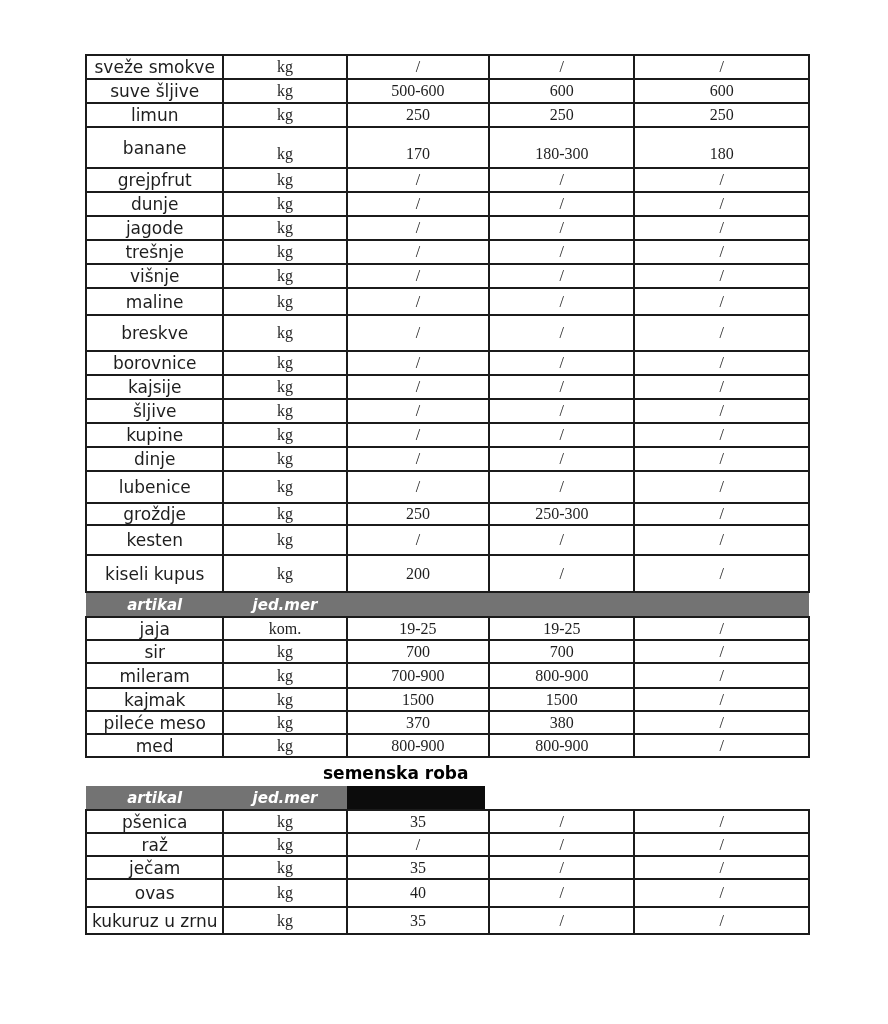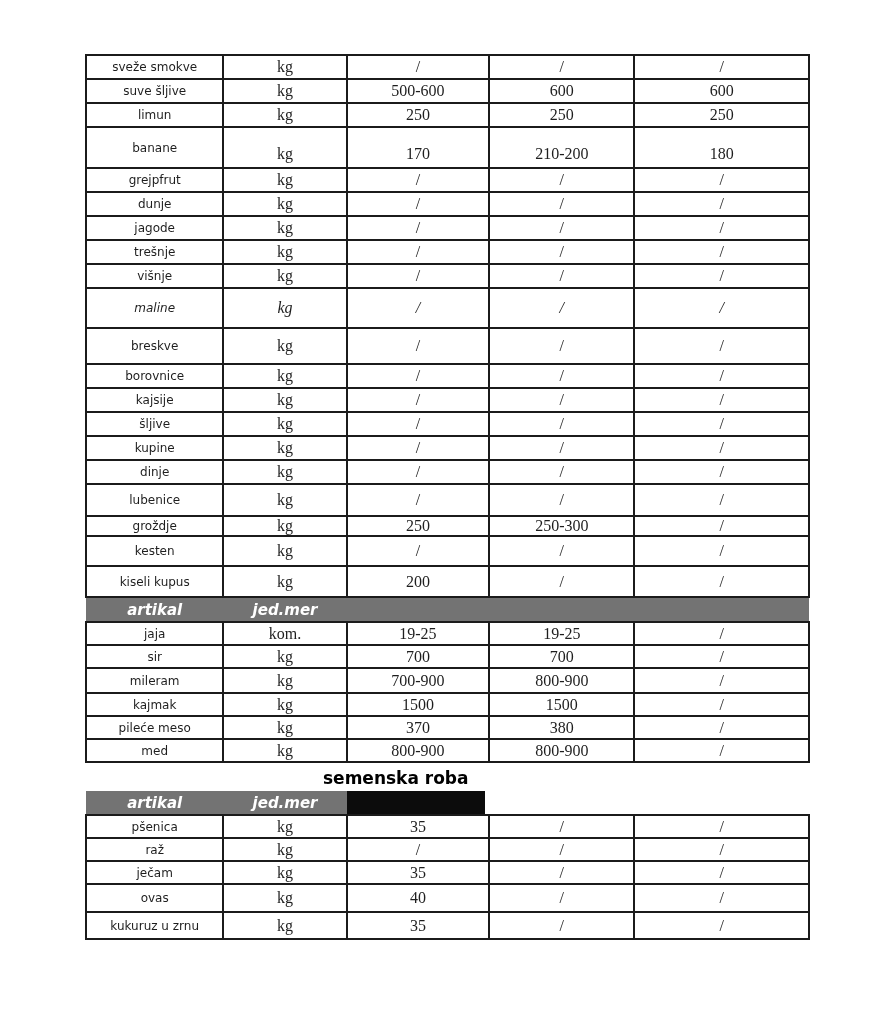--- a/index.html
+++ b/index.html
@@ -3,21 +3,21 @@
 <meta charset="utf-8">
 <style>
   html,body{margin:0;padding:0;background:#ffffff;}
   body{width:888px;height:1024px;overflow:hidden;}
   .page{position:relative;width:888px;height:1024px;background:#ffffff;
         box-sizing:border-box;padding:54px 0 0 85px;}
   table.ptable{border-collapse:collapse;table-layout:fixed;width:725px;}
   table.ptable td{border:2px solid #1b1b1b;padding:0;text-align:center;
         vertical-align:middle;overflow:hidden;white-space:nowrap;}
   td.c-name{font-family:"DejaVu Sans","Liberation Sans",sans-serif;
-        font-size:12px;color:#1e1e1e;}
+        font-size:17px;color:#1e1e1e;}
   td.c-unit,td.c-val{font-family:"Liberation Serif",serif;
         font-size:16px;color:#1e1e1e;}
   td.c-unit{padding-top:5px;}
   tr.tall td.c-unit,tr.tall td.c-val{vertical-align:bottom;padding-bottom:4px;}
   tr.hdr td{border:none;background:#737373;color:#ffffff;height:23px;
         font-family:"DejaVu Sans","Liberation Sans",sans-serif;
         font-weight:bold;font-style:italic;font-size:15px;}
   tr.hdr td.notch{background:linear-gradient(90deg,#0c0c0c 0px,#0c0c0c 138px,transparent 138px);}
   .section-title{font-family:"DejaVu Sans","Liberation Sans",sans-serif;
         font-weight:bold;font-size:17px;color:#000000;line-height:20px;}
@@ -56,21 +56,21 @@
           <td class="c-name">limun</td>
           <td class="c-unit">kg</td>
           <td class="c-val">250</td>
           <td class="c-val">250</td>
           <td class="c-val">250</td>
         </tr>
         <tr class="tall" style="height: 41px;">
           <td class="c-name">banane</td>
           <td class="c-unit">kg</td>
           <td class="c-val">170</td>
-          <td class="c-val">210-200</td>
+          <td class="c-val">180-300</td>
           <td class="c-val">180</td>
         </tr>
         <tr style="height: 24px;">
           <td class="c-name">grejpfrut</td>
           <td class="c-unit">kg</td>
           <td class="c-val">/</td>
           <td class="c-val">/</td>
           <td class="c-val">/</td>
         </tr>
         <tr style="height: 24px;">
@@ -94,21 +94,21 @@
           <td class="c-val">/</td>
           <td class="c-val">/</td>
         </tr>
         <tr style="height: 24px;">
           <td class="c-name">višnje</td>
           <td class="c-unit">kg</td>
           <td class="c-val">/</td>
           <td class="c-val">/</td>
           <td class="c-val">/</td>
         </tr>
-        <tr style="height: 40px; font-style: italic;">
+        <tr style="height: 27px;">
           <td class="c-name">maline</td>
           <td class="c-unit">kg</td>
           <td class="c-val">/</td>
           <td class="c-val">/</td>
           <td class="c-val">/</td>
         </tr>
         <tr style="height: 36px;">
           <td class="c-name">breskve</td>
           <td class="c-unit">kg</td>
           <td class="c-val">/</td>
@@ -164,21 +164,21 @@
           <td class="c-val">250-300</td>
           <td class="c-val">/</td>
         </tr>
         <tr style="height: 30px;">
           <td class="c-name">kesten</td>
           <td class="c-unit">kg</td>
           <td class="c-val">/</td>
           <td class="c-val">/</td>
           <td class="c-val">/</td>
         </tr>
-        <tr style="height: 31px;">
+        <tr style="height: 37px;">
           <td class="c-name">kiseli kupus</td>
           <td class="c-unit">kg</td>
           <td class="c-val">200</td>
           <td class="c-val">/</td>
           <td class="c-val">/</td>
         </tr>
       </tbody>
   </table>
 
 

